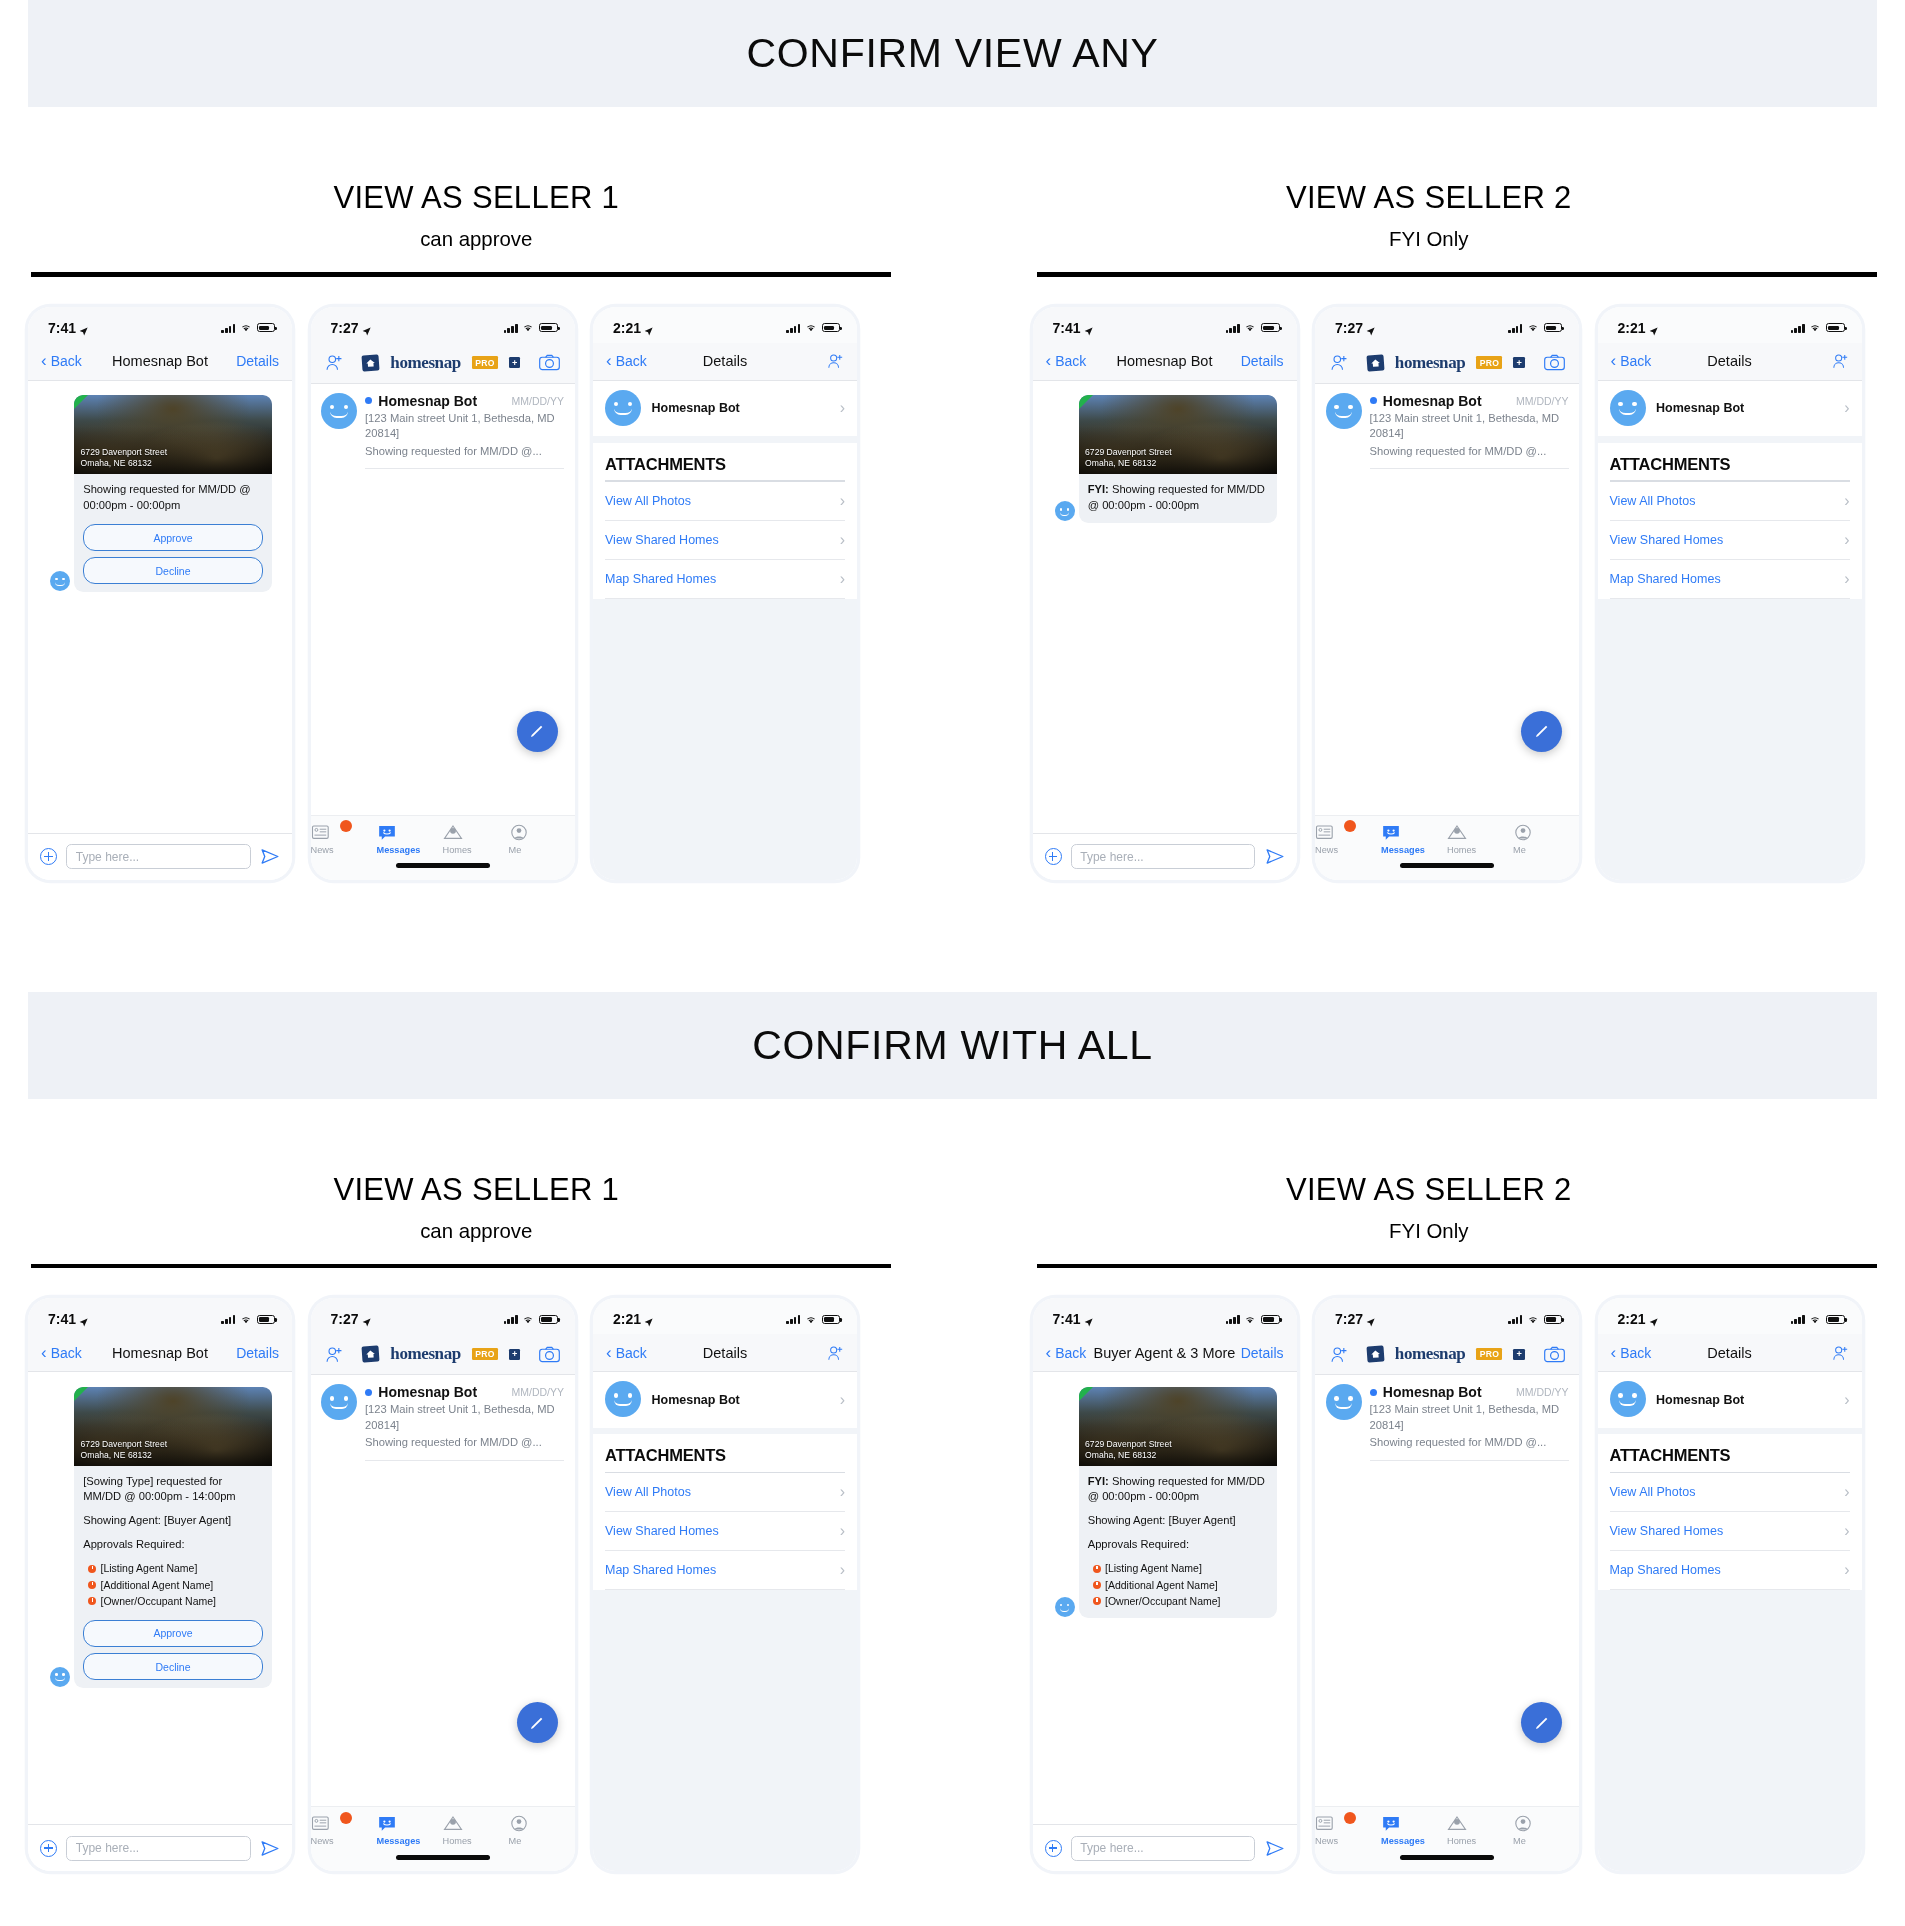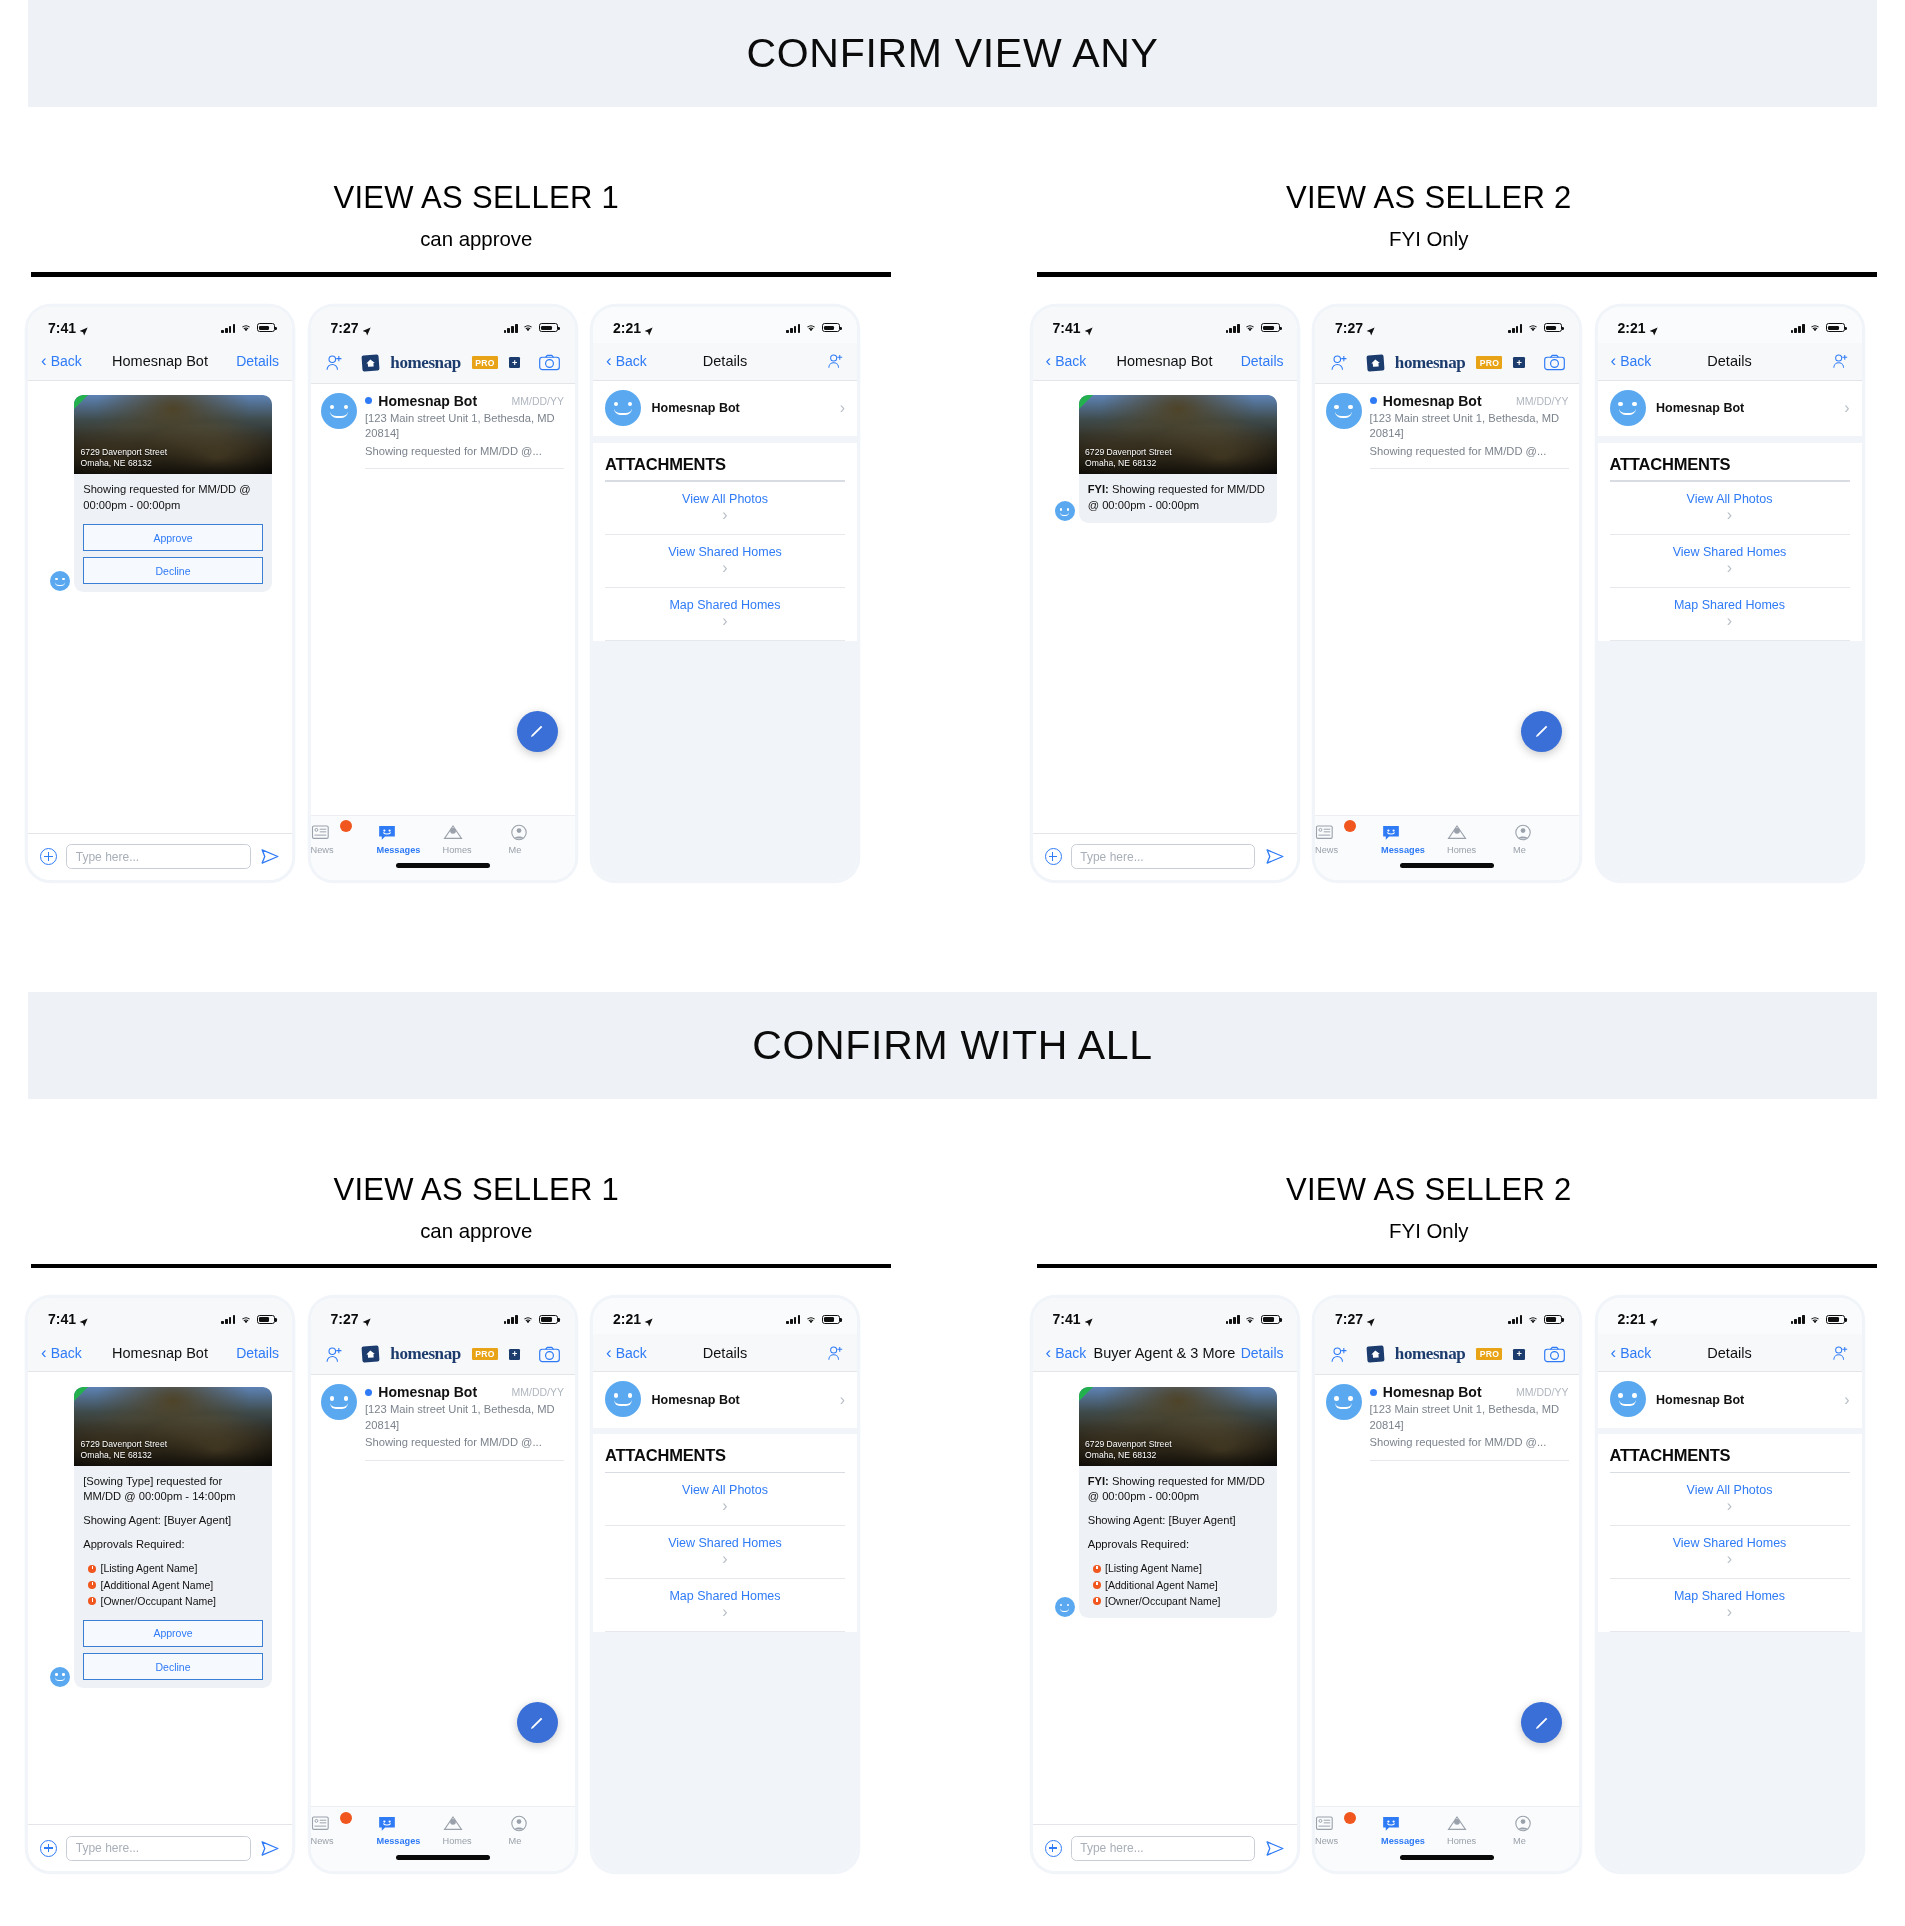--- a/index.html
+++ b/index.html
@@ -197,21 +197,21 @@
     width: 8px; height: 8px; border-radius: 50%;
     background: #f0561d; flex: 0 0 auto; position: relative;
   }
   .clock-dot::after {
     content:""; position:absolute; left:3.3px; top:1.3px; width:1.3px;height:3.3px; background:#fff;
   }
 
   .btn-stack { padding: 8px 9.2px 1.3px 9.2px; }
   .btn-out {
     border: 1.3px solid #3b7fd4;
-    border-radius: 0;
+    border-radius: 12px;
     background: #f6f9fd;
     color: #2f7bf6;
     text-align: center;
     font-size: 10.5px;
     padding: 6.6px 0;
     margin-bottom: 6px;
   }
   .btn-out:last-child { margin-bottom: 0; }
 
   
@@ -274,21 +274,21 @@
   .dcard { background: #fff; display: flex; align-items: center; padding: 9.2px 12px; }
   .dcard .avatar.lg { margin-right: 10.5px; }
   .dname { flex: 1; font-size: 12.5px; font-weight: bold; color: #111; }
   .chev-g { color: #b9bfc7; font-size: 16px; }
   .dsection { background: #fff; margin-top: 6.6px; padding: 0 12px; }
   .dsection h3 { font-size: 16.5px; font-weight: bold; letter-spacing: -0.2px; color:#0b0b0b; padding: 12px 0 6.6px 0;}
   .dsection .hr-thick { height: 1.3px; background: #d9dde3; }
   .drow {
     display: flex; align-items: center; justify-content: space-between;
     padding: 10px 0; border-bottom: 0.7px solid #e6e8ec;
-    color: #2f7bf6; font-size: 12.5px; flex-direction: column;
+    color: #2f7bf6; font-size: 12.5px;
   }
   .drow:last-child { }
 
   .spacer-block { height: 112px; }
 </style>
 </head>
 <body>
 
 <div class="banner">
   <div class="banner-title">CONFIRM VIEW ANY</div>

